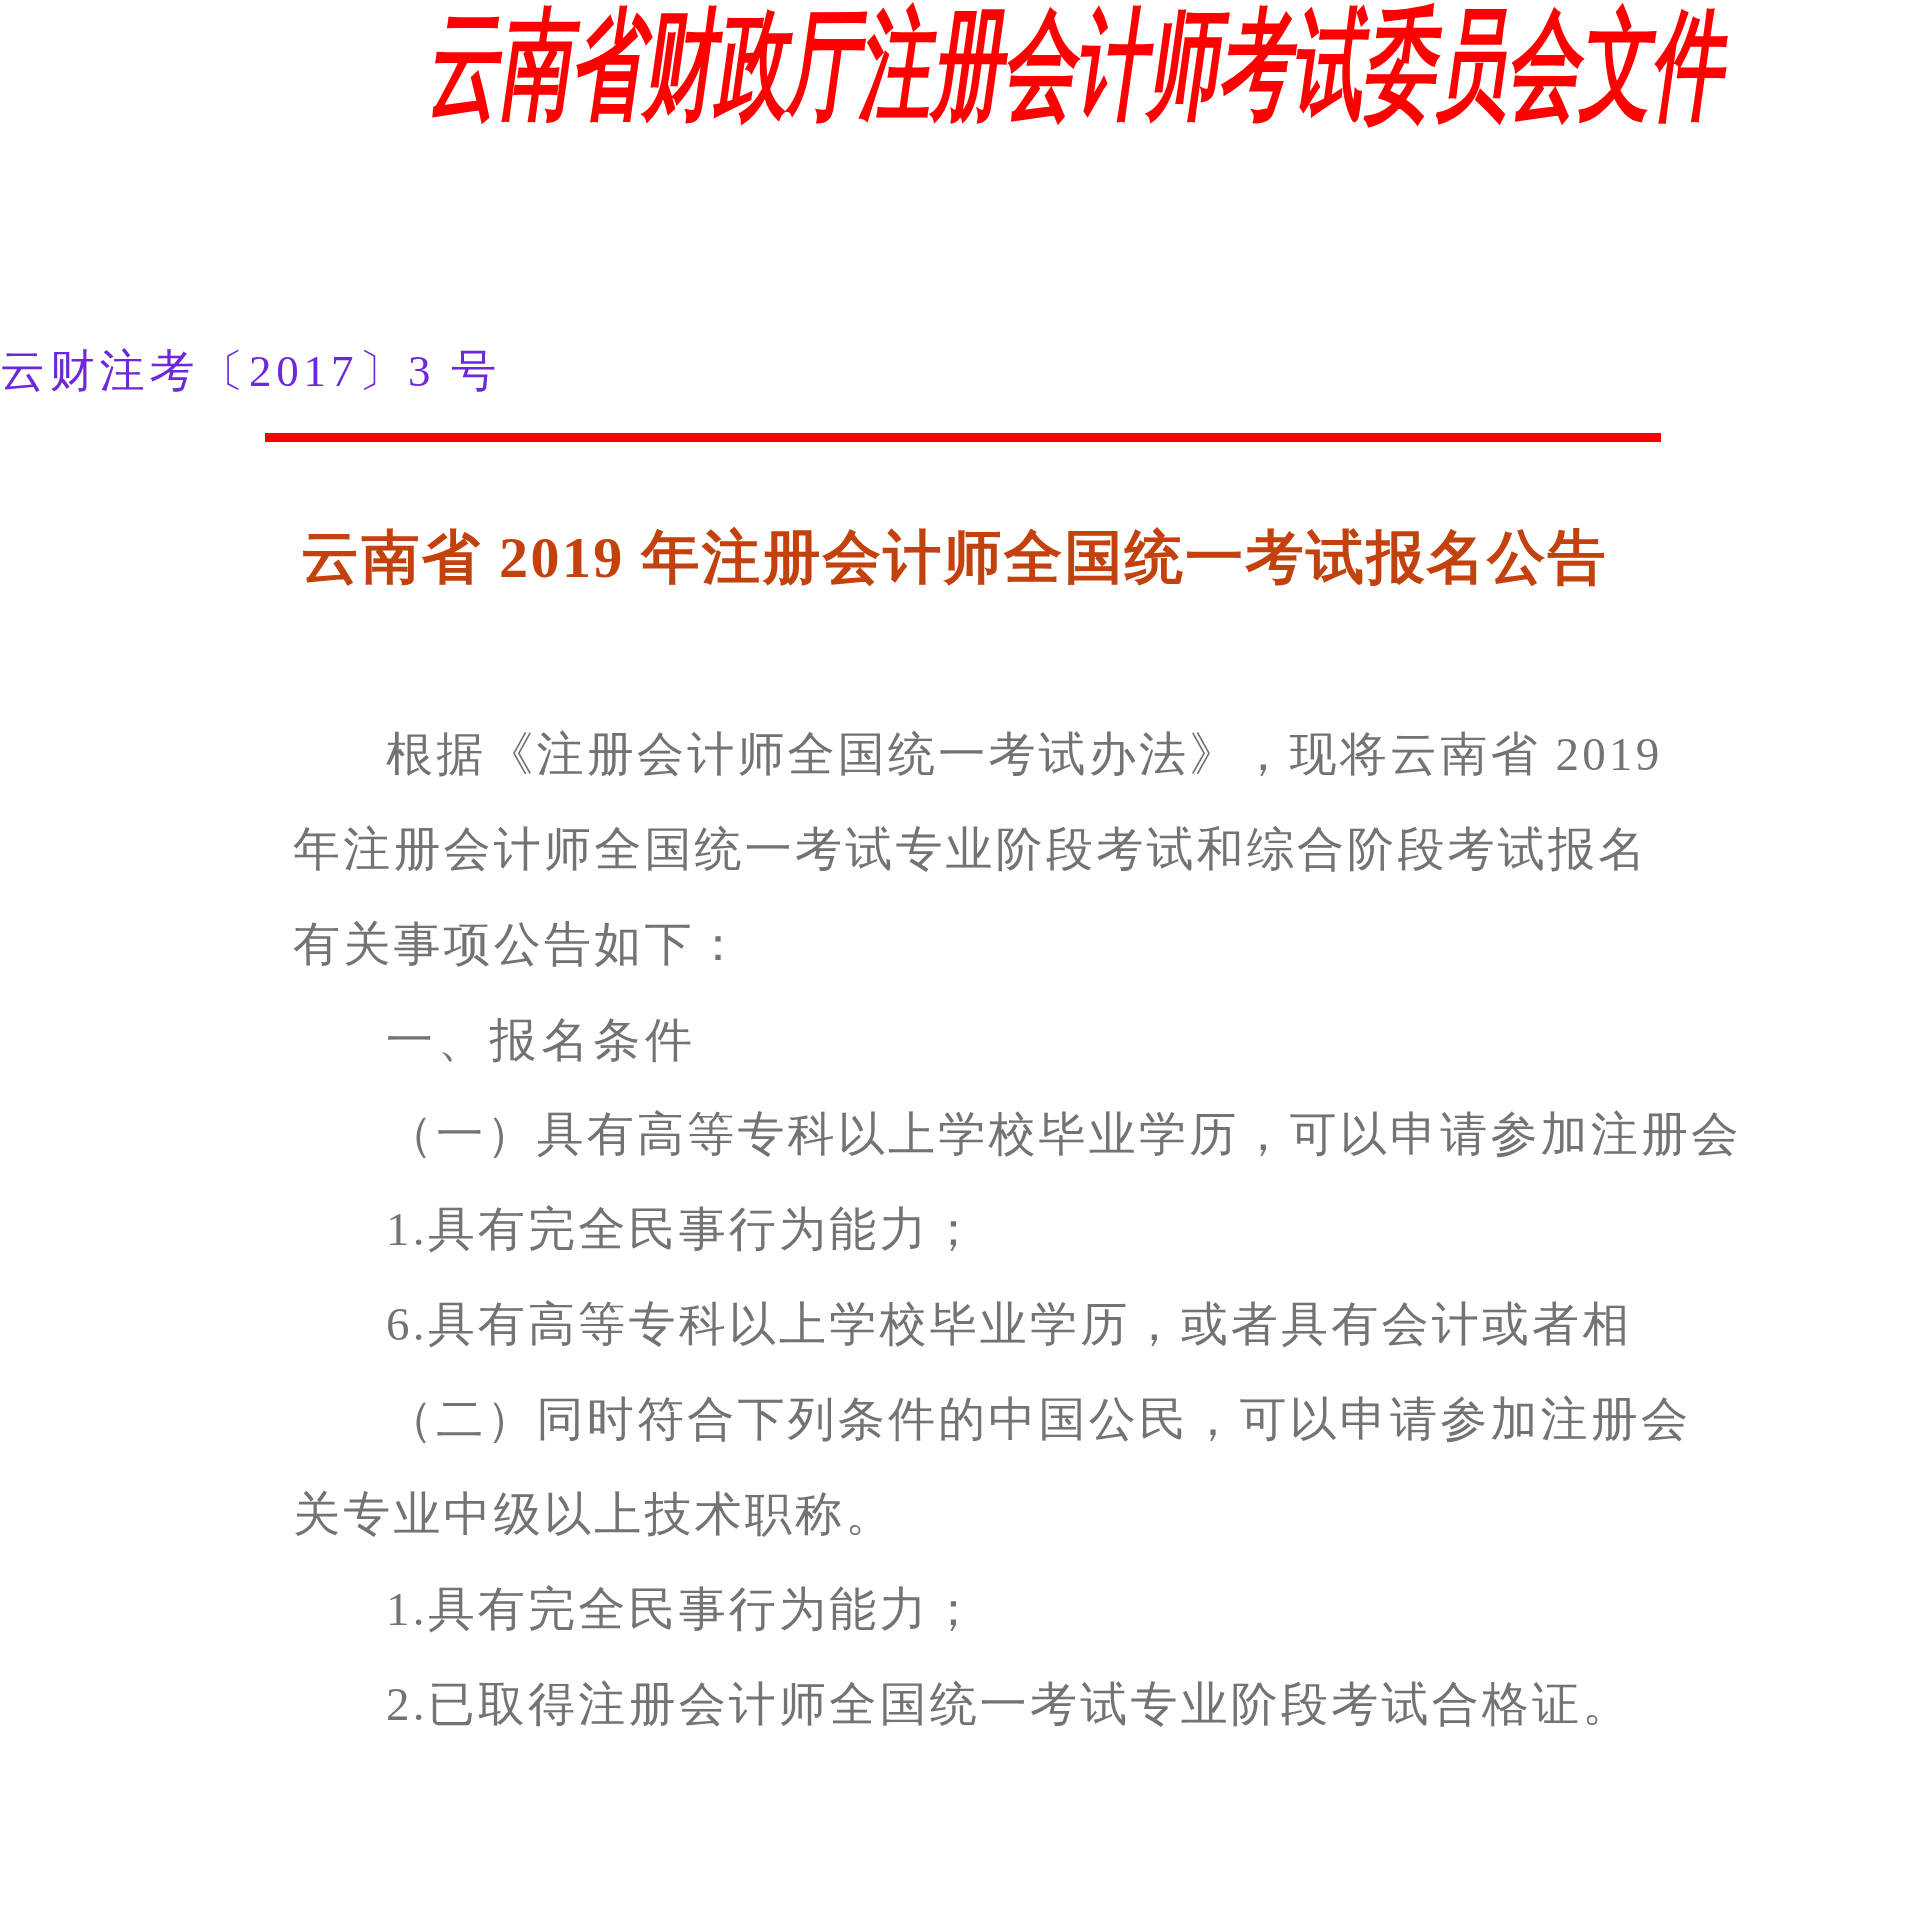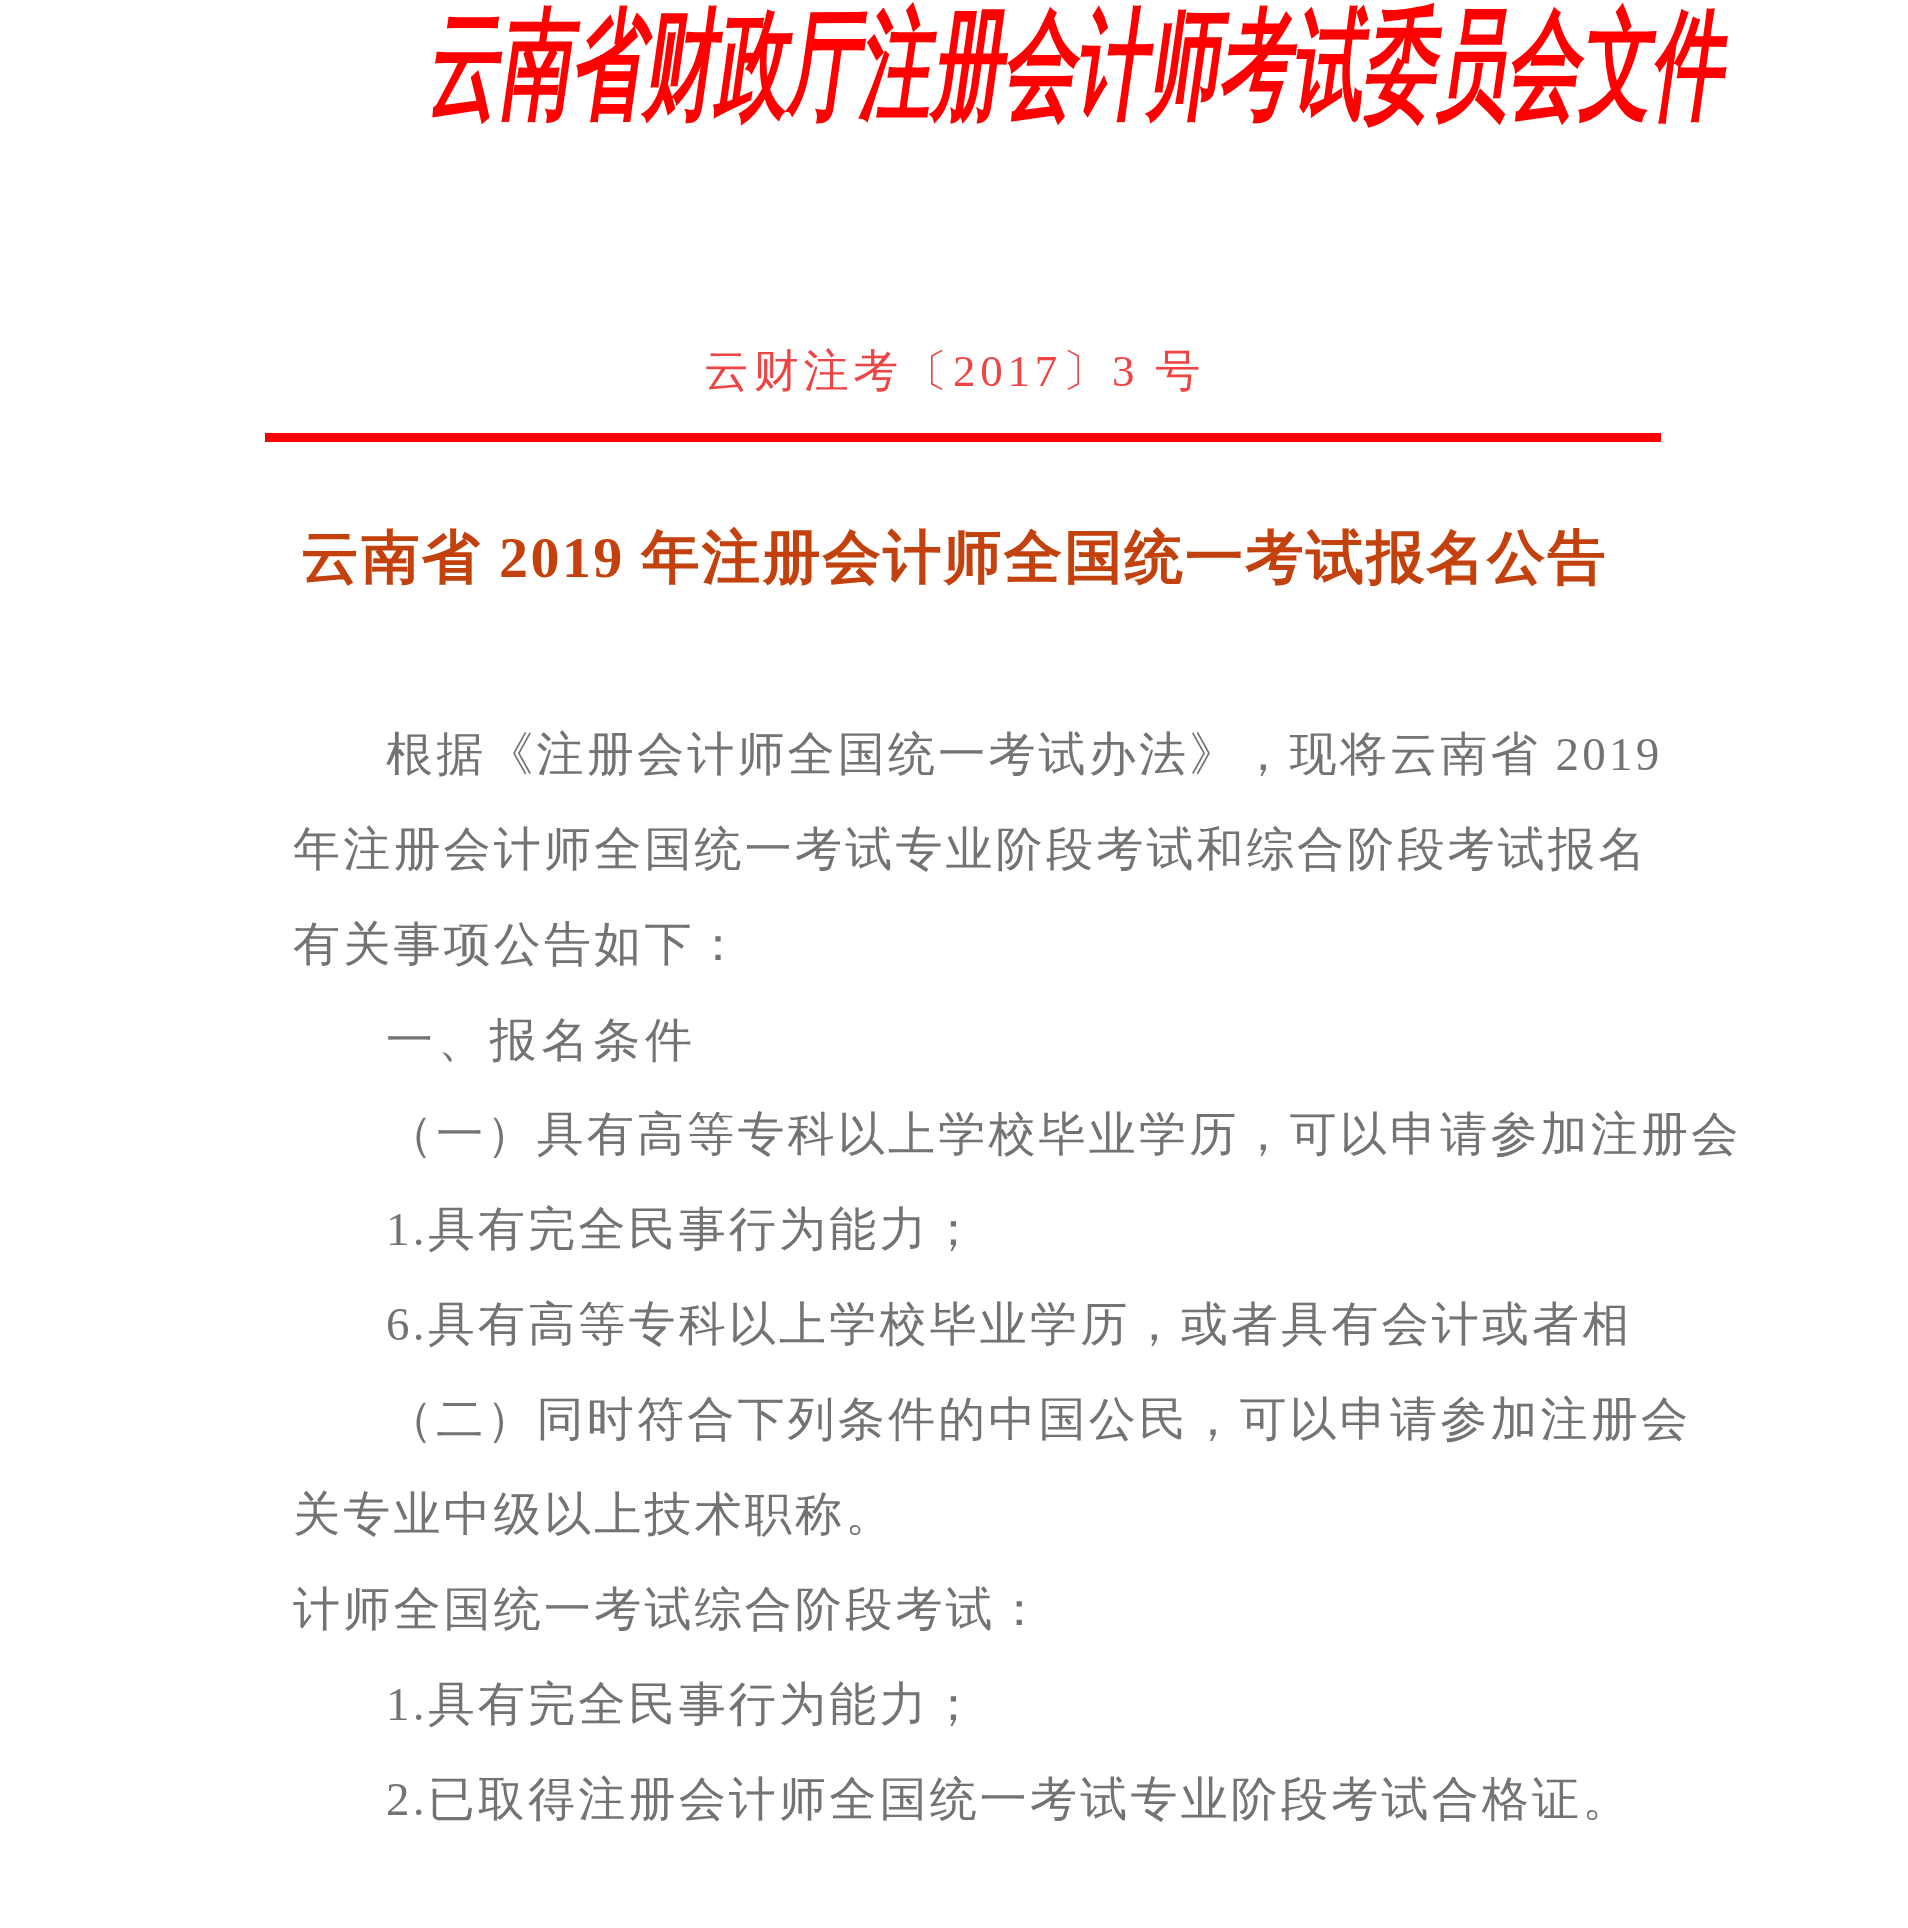--- a/index.html
+++ b/index.html
@@ -36,25 +36,24 @@
     transform-origin: center center;
     font-family: "Liberation Serif", serif;
   }
 
   
   .doc-number {
     position: absolute;
     top: 331px;
     left: 0;
     width: 100%;
-    text-align: center;
     font-size: 45px;
     line-height: 80px;
     letter-spacing: 4.8px;
-    color: #ef4444;
+    color: #6d28d9;
   }
 
   
   .red-rule {
     position: absolute;
     top: 433px;
     left: 265px;
     width: 1396px;
     height: 8.8px;
     background: var(--accent, #fe0000);
@@ -116,19 +115,18 @@
   <div class="body-text">
       <div class="line indent">根据《注册会计师全国统一考试办法》，现将云南省 2019</div>
       <div class="line">年注册会计师全国统一考试专业阶段考试和综合阶段考试报名</div>
       <div class="line">有关事项公告如下：</div>
       <div class="line indent heading">一、报名条件</div>
       <div class="line indent">（一）具有高等专科以上学校毕业学历，可以申请参加注册会</div>
       <div class="line indent">1.具有完全民事行为能力；</div>
       <div class="line indent">6.具有高等专科以上学校毕业学历，或者具有会计或者相</div>
       <div class="line indent">（二）同时符合下列条件的中国公民，可以申请参加注册会</div>
       <div class="line">关专业中级以上技术职称。</div>
-      <div class="line">计师全国统一考试综合阶段考试：</div>
       <div class="line indent">1.具有完全民事行为能力；</div>
       <div class="line indent">2.已取得注册会计师全国统一考试专业阶段考试合格证。</div>
     </div>
 
 </div>
 
 
 </body></html>

